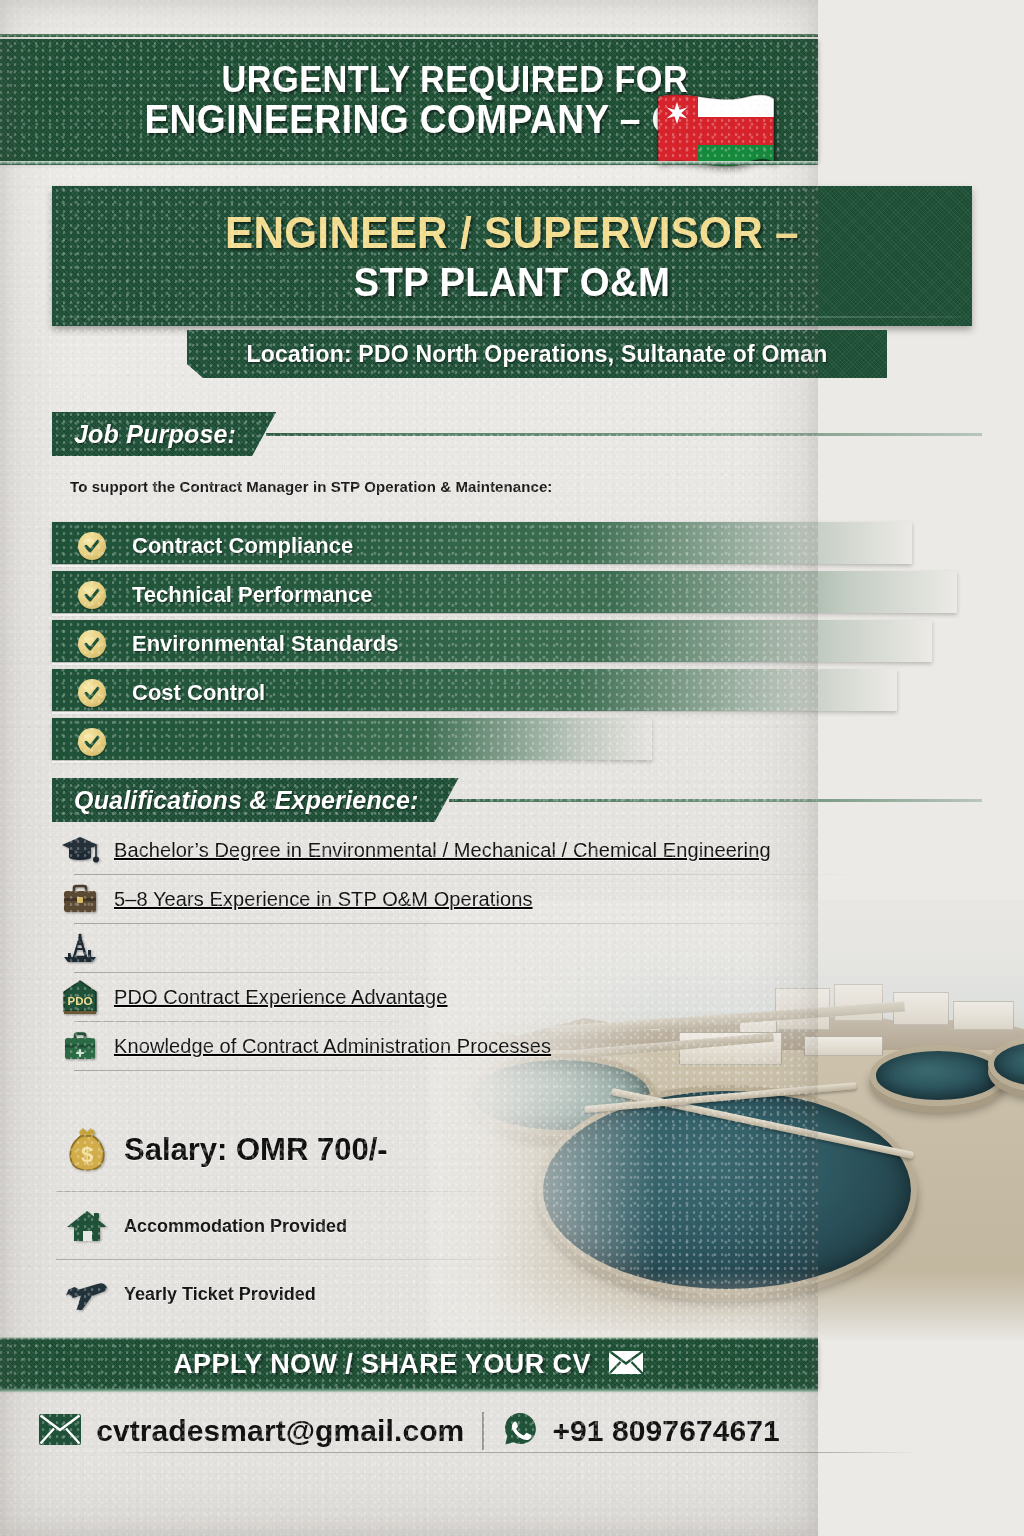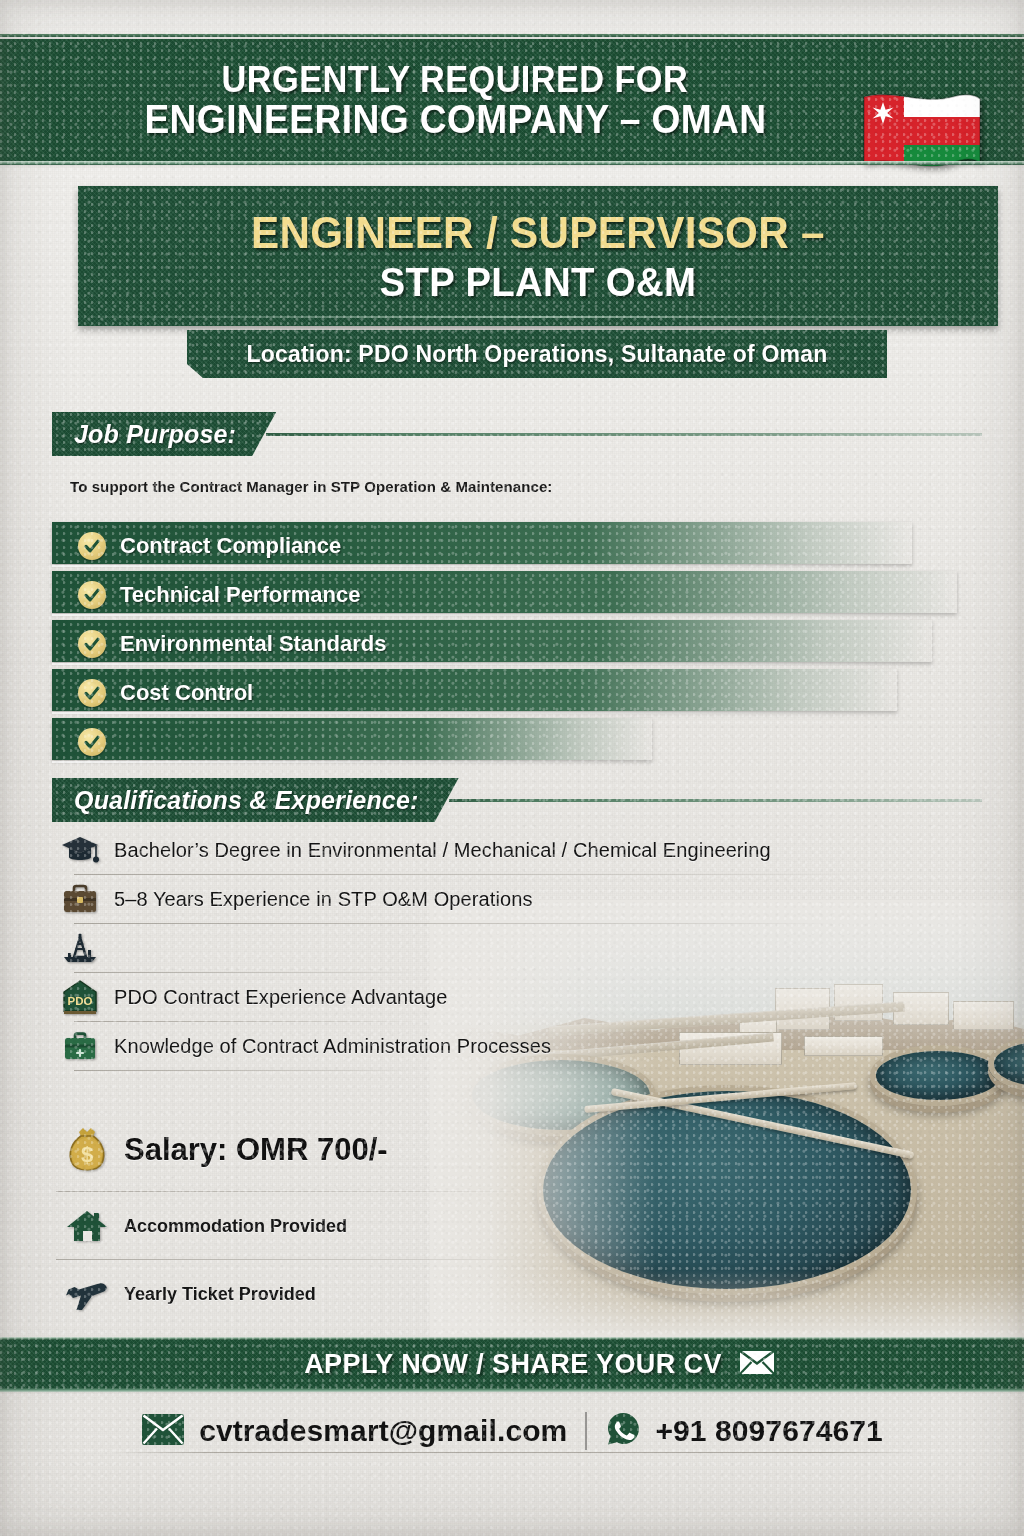--- a/index.html
+++ b/index.html
@@ -4,21 +4,21 @@
 <style>
   html,body{margin:0;padding:0;}
   body{
     width:1024px;height:1536px;overflow:hidden;
     font-family:"Liberation Sans", sans-serif;
     background:#eceae6;
   }
 
   
   #poster{
-    position:relative;width:1024px;height:1536px;
+    position:relative;width:818px;height:1536px;
     background:
       repeating-linear-gradient(0deg, rgba(0,0,0,.012) 0 1px, rgba(255,255,255,.012) 1px 2px),
       repeating-linear-gradient(90deg, rgba(0,0,0,.012) 0 1px, rgba(255,255,255,.014) 1px 2px),
       linear-gradient(180deg,#f2f1ee 0%,#e9e7e3 45%,#e6e4e0 100%);
   }
   
   #poster:before{
     content:"";position:absolute;inset:0;pointer-events:none;z-index:60;
     background:
       radial-gradient(circle at 12% 22%, rgba(255,255,255,.5) 0 1px, transparent 2px),
@@ -90,21 +90,21 @@
 
   
   #flag{position:absolute;right:42px;top:50px;width:120px;height:88px;
     filter:drop-shadow(2px 3px 3px rgba(0,0,0,.45));}
 
   
   #title-panel{
     position:absolute;left:52px;top:186px;width:920px;height:140px;z-index:8;
     background-color:#1f5238;
     box-shadow:0 4px 7px rgba(0,0,0,.3);
-    display:flex;flex-direction:column;align-items:center;justify-content:center;margin-left:26px;
+    display:flex;flex-direction:column;align-items:center;justify-content:center;
   }
   #title-panel .inner-rule{position:absolute;left:10px;right:10px;bottom:8px;height:2px;
     background:linear-gradient(90deg,rgba(255,255,255,.05),rgba(190,215,198,.65),rgba(255,255,255,.05));}
   #job-title-1{color:#f2dc8f;font-size:44px;font-weight:bold;letter-spacing:.3px;
     text-shadow:2px 2px 3px rgba(0,0,0,.55);transform:scaleX(.96);}
   #job-title-2{color:#ffffff;font-size:40px;font-weight:bold;letter-spacing:.3px;margin-top:2px;
     text-shadow:2px 2px 3px rgba(0,0,0,.55);transform:scaleX(.96);}
 
   #location-ribbon{
     position:absolute;left:155px;top:330px;width:700px;height:48px;z-index:9;
@@ -138,25 +138,25 @@
   .chk-row{position:relative;height:48px;display:flex;align-items:center;margin-bottom:1px;}
   .chk-bar{position:absolute;left:0;top:0;height:42px;
     background:linear-gradient(90deg,#1f5238 0%,#275b3f 32%,#3e6f53 62%,rgba(120,150,130,.35) 88%,rgba(180,195,185,0) 100%);
     box-shadow:0 2px 4px rgba(0,0,0,.22);}
   .chk-bar:after{content:"";position:absolute;left:0;right:0;bottom:-3px;height:2px;
     background:linear-gradient(90deg,rgba(255,255,255,.75),rgba(255,255,255,.25) 70%,rgba(255,255,255,0));}
   .chk-ico{position:relative;z-index:2;width:28px;height:28px;margin-left:26px;flex:0 0 auto;
     border-radius:50%;background:radial-gradient(circle at 36% 32%,#f7e9a8,#e4cc7c 55%,#c8ad5c 100%);
     box-shadow:0 1px 2px rgba(0,0,0,.4);display:flex;align-items:center;justify-content:center;}
   .chk-ico svg{width:18px;height:18px;}
-  .chk-txt{position:relative;z-index:2;margin-left:14px;color:#ffffff;font-size:22px;font-weight:bold;
+  .chk-txt{position:relative;z-index:2;margin-left:26px;color:#ffffff;font-size:22px;font-weight:bold;
     text-shadow:1px 1px 2px rgba(0,0,0,.55);}
 
   
-  #quals{position:absolute;left:56px;top:826px;width:880px;z-index:10;}
+  #quals{position:absolute;left:56px;top:826px;width:880px;z-index:10;text-decoration:underline;}
   .q-row{position:relative;display:flex;align-items:center;height:49px;}
   .q-row .sep{position:absolute;left:18px;height:1px;
     background:linear-gradient(90deg,rgba(120,115,105,.55),rgba(120,115,105,.18) 80%,rgba(120,115,105,0));
     bottom:0;}
   .q-ico{width:48px;flex:0 0 auto;display:flex;align-items:center;justify-content:center;}
   .q-ico svg{filter:drop-shadow(1px 1px 1px rgba(0,0,0,.35));}
   .q-txt{margin-left:10px;color:#141414;font-size:20px;letter-spacing:.1px;
     text-shadow:0 1px 0 rgba(255,255,255,.6);}
 
   
@@ -170,21 +170,21 @@
   .b-ico svg{filter:drop-shadow(1px 1px 1px rgba(0,0,0,.3));}
   .b-row.small{height:68px;}
   .b-row.small .b-txt{font-size:18px;font-weight:bold;color:#161616;text-align:right;}
   .b-txt{margin-left:6px;text-shadow:0 1px 0 rgba(255,255,255,.55);}
 
   
   #apply-rule-top{position:absolute;left:0;top:1337px;width:100%;height:3px;z-index:12;
     background:linear-gradient(180deg,#d6e2d9,#5d8a6d 60%,#24503a);}
   #apply-band{position:absolute;left:0;top:1340px;width:100%;height:48px;z-index:12;
     background-color:#1d5236;display:flex;align-items:center;justify-content:center;gap:16px;
-    box-shadow:0 2px 5px rgba(0,0,0,.25);padding-left:28px;}
+    box-shadow:0 2px 5px rgba(0,0,0,.25);}
   #apply-band .txt{color:#fff;font-size:27px;font-weight:bold;letter-spacing:.4px;
     text-shadow:2px 2px 3px rgba(0,0,0,.5);}
   #apply-rule-bot{position:absolute;left:0;top:1388px;width:100%;height:4px;z-index:12;
     background:linear-gradient(180deg,#2e5d43,#6d9a80 50%,#bdcdc2);}
 
   
   #contact{position:absolute;left:0;top:1398px;width:100%;height:66px;z-index:12;
     display:flex;align-items:center;justify-content:center;gap:14px;}
   #contact .c-txt{font-size:30px;font-weight:bold;color:#121212;letter-spacing:.1px;}
   #contact .divider{width:2px;height:38px;background:rgba(60,60,60,.45);margin:0 4px;}

